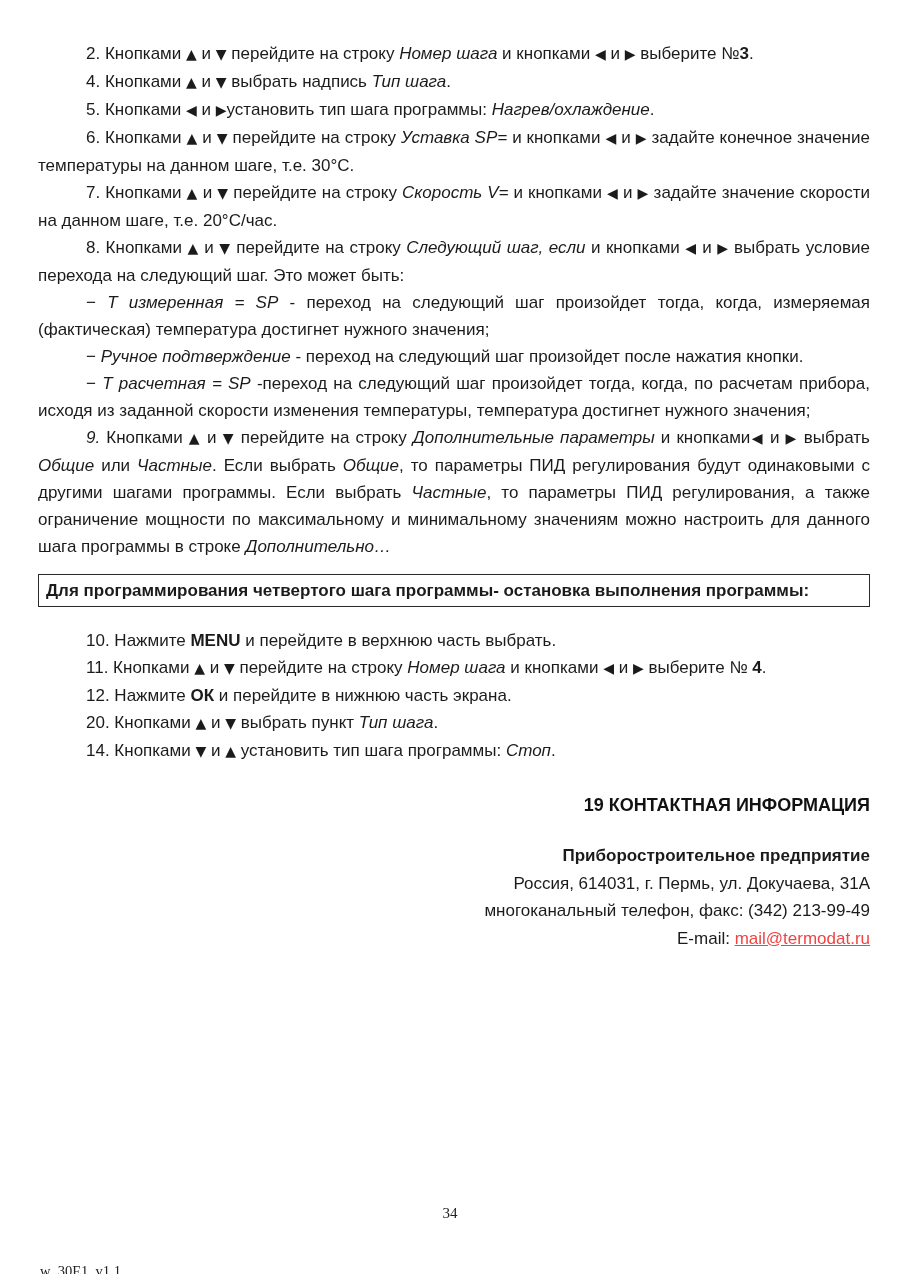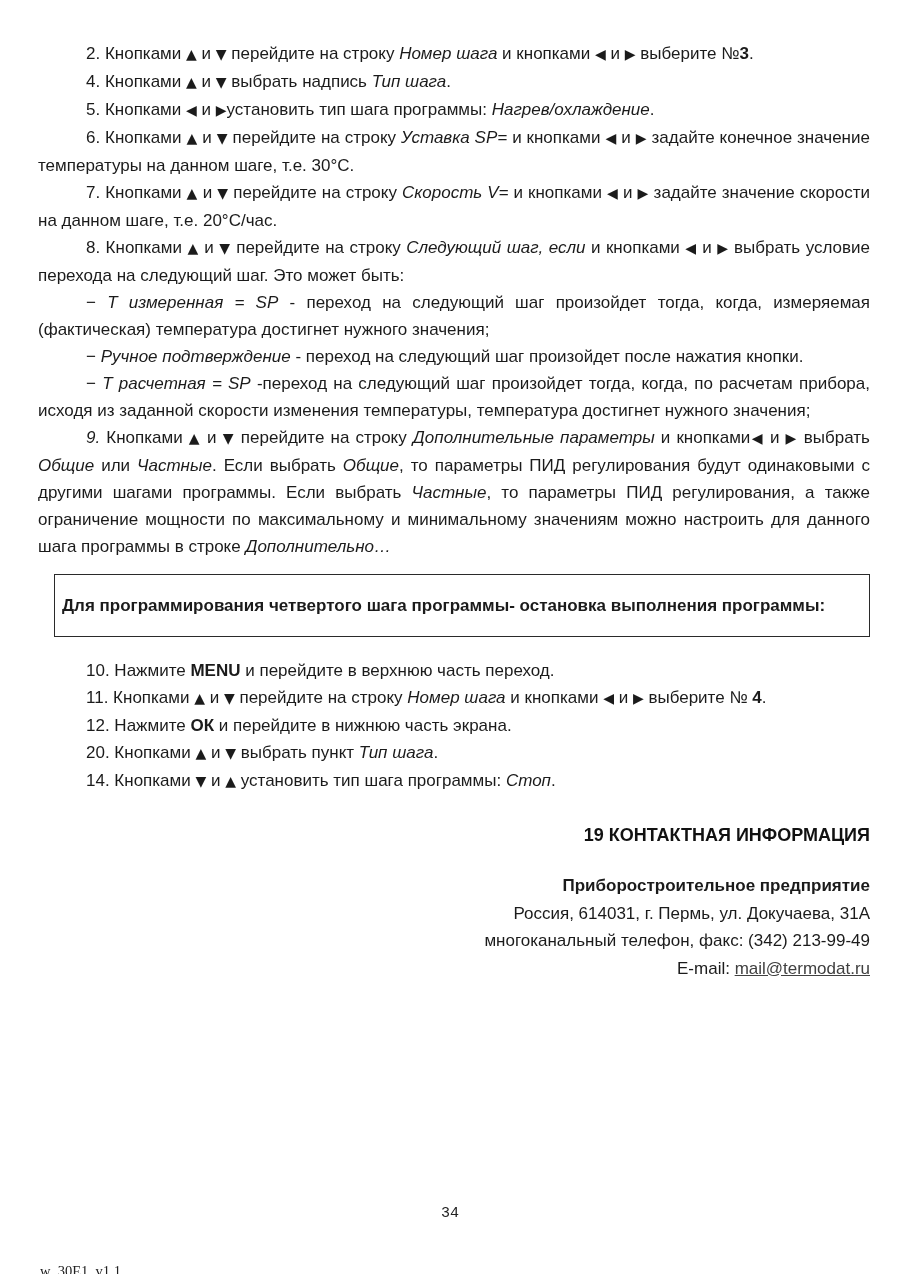--- a/index.html
+++ b/index.html
@@ -11,22 +11,22 @@
     position:relative;overflow:hidden;
   }
   .page{padding:40px 30px 0 38px;}
   .para{
     margin:0;line-height:27px;
     text-align:justify;text-indent:48px;
   }
   .para.boxed{
     border:1.6px solid #2a2a2a;
     text-indent:0;
-    margin:14px 0 20px 16px;
-    padding:17px 7px;
+    margin:14px 0 20px 0;
+    padding:2px 7px;
   }
   .seg-n{font-style:normal;}
   .seg-i{font-style:italic;}
   .seg-b{font-weight:bold;}
   .seg-a{font-family:"DejaVu Sans",sans-serif;font-size:14px;}
   .section-heading{
     font-size:18px;font-weight:bold;
     margin:30px 0 14px 52px;
     color:#111;
     text-align:right;
@@ -35,21 +35,21 @@
     text-align:right;line-height:27.5px;margin-top:26px;
   }
   .contact-line{margin:0;}
   .contact-line.bold{font-weight:bold;}
   .contact a{
     text-decoration:underline;
   }
   .footer-page-number{
     position:absolute;left:0;right:0;top:1205px;
     text-align:center;
-    font-family:Liberation Mono, monospace;
+    font-family:Liberation Serif, serif;
     font-size:15px;color:#222;
   }
   .footer-version{
     position:absolute;left:40px;top:1231px;
     font-family:"Liberation Serif","DejaVu Serif",serif;
     font-size:14.5px;color:#222;margin-top:32px;
   }
 </style>
 </head>
 <body>
@@ -61,34 +61,34 @@
       <p class="para step"><span class="seg-n">4.   Кнопками </span><span class="seg-a">▲</span><span class="seg-n"> и </span><span class="seg-a">▼</span><span class="seg-n"> выбрать надпись </span><span class="seg-i">Тип шага</span><span class="seg-n">.</span></p>
       <p class="para step"><span class="seg-n">5.  Кнопками </span><span class="seg-a">◀</span><span class="seg-n"> и </span><span class="seg-a">▶</span><span class="seg-n">установить тип шага программы: </span><span class="seg-i">Нагрев/охлаждение</span><span class="seg-n">.</span></p>
       <p class="para step"><span class="seg-n">6.  Кнопками </span><span class="seg-a">▲</span><span class="seg-n"> и </span><span class="seg-a">▼</span><span class="seg-n"> перейдите на строку </span><span class="seg-i">Уставка SP=</span><span class="seg-n"> и кнопками </span><span class="seg-a">◀</span><span class="seg-n"> и </span><span class="seg-a">▶</span><span class="seg-n"> задайте конечное значение температуры на данном шаге, т.е. 30°С.</span></p>
       <p class="para step"><span class="seg-n">7.  Кнопками </span><span class="seg-a">▲</span><span class="seg-n"> и </span><span class="seg-a">▼</span><span class="seg-n"> перейдите на строку </span><span class="seg-i">Скорость V=</span><span class="seg-n"> и кнопками </span><span class="seg-a">◀</span><span class="seg-n"> и </span><span class="seg-a">▶</span><span class="seg-n"> задайте значение скорости на данном шаге, т.е. 20°С/час.</span></p>
       <p class="para step"><span class="seg-n">8.  Кнопками </span><span class="seg-a">▲</span><span class="seg-n"> и </span><span class="seg-a">▼</span><span class="seg-n"> перейдите на строку </span><span class="seg-i">Следующий шаг, если</span><span class="seg-n"> и кнопками </span><span class="seg-a">◀</span><span class="seg-n"> и </span><span class="seg-a">▶</span><span class="seg-n"> выбрать условие перехода на следующий шаг. Это может быть:</span></p>
       <p class="para step"><span class="seg-n">−  </span><span class="seg-i">Т измеренная = SP</span><span class="seg-n"> - переход на следующий шаг произойдет тогда, когда, измеряемая (фактическая) температура достигнет нужного значения;</span></p>
       <p class="para step"><span class="seg-n">−  </span><span class="seg-i">Ручное подтверждение</span><span class="seg-n"> - переход на следующий шаг произойдет после нажатия кнопки.</span></p>
       <p class="para step"><span class="seg-n">−  </span><span class="seg-i">Т расчетная = SP</span><span class="seg-n"> -переход на следующий шаг произойдет тогда, когда, по расчетам прибора, исходя из заданной скорости изменения температуры, температура достигнет нужного значения;</span></p>
       <p class="para step"><span class="seg-i">9.</span><span class="seg-n"> Кнопками  </span><span class="seg-a">▲</span><span class="seg-n">  и  </span><span class="seg-a">▼</span><span class="seg-n">  перейдите  на  строку  </span><span class="seg-i">Дополнительные  параметры</span><span class="seg-n">  и кнопками</span><span class="seg-a">◀</span><span class="seg-n"> и </span><span class="seg-a">▶</span><span class="seg-n"> выбрать </span><span class="seg-i">Общие</span><span class="seg-n"> или </span><span class="seg-i">Частные</span><span class="seg-n">. Если выбрать </span><span class="seg-i">Общие</span><span class="seg-n">, то параметры ПИД регулирования будут одинаковыми с другими шагами программы. Если выбрать </span><span class="seg-i">Частные</span><span class="seg-n">, то параметры ПИД регулирования, а также ограничение мощности по максимальному и минимальному значениям можно настроить для данного шага программы в строке </span><span class="seg-i">Дополнительно…</span></p>
       <p class="para boxed"><span class="seg-b">Для программирования четвертого шага программы- остановка выполнения программы:</span></p>
-      <p class="para step"><span class="seg-n">10. Нажмите </span><span class="seg-b">MENU</span><span class="seg-n"> и перейдите в верхнюю часть переход.</span></p>
+      <p class="para step"><span class="seg-n">10. Нажмите </span><span class="seg-b">MENU</span><span class="seg-n"> и перейдите в верхнюю часть выбрать.</span></p>
       <p class="para step"><span class="seg-n">11. Кнопками </span><span class="seg-a">▲</span><span class="seg-n"> и </span><span class="seg-a">▼</span><span class="seg-n"> перейдите на строку </span><span class="seg-i">Номер шага</span><span class="seg-n"> и кнопками </span><span class="seg-a">◀</span><span class="seg-n"> и </span><span class="seg-a">▶</span><span class="seg-n"> выберите № </span><span class="seg-b">4</span><span class="seg-n">.</span></p>
       <p class="para step"><span class="seg-n">12. Нажмите </span><span class="seg-b">ОК</span><span class="seg-n"> и перейдите в нижнюю часть экрана.</span></p>
       <p class="para step"><span class="seg-n">20. Кнопками </span><span class="seg-a">▲</span><span class="seg-n"> и </span><span class="seg-a">▼</span><span class="seg-n"> выбрать пункт </span><span class="seg-i">Тип шага</span><span class="seg-n">.</span></p>
       <p class="para step"><span class="seg-n">14. Кнопками </span><span class="seg-a">▼</span><span class="seg-n"> и </span><span class="seg-a">▲</span><span class="seg-n"> установить тип шага программы: </span><span class="seg-i">Стоп</span><span class="seg-n">.</span></p>
     </section>
 
   <h2 class="section-heading">19 КОНТАКТНАЯ ИНФОРМАЦИЯ</h2>
 
   <div class="contact">
     <p class="contact-line bold">Приборостроительное предприятие</p>
     <p class="contact-line">Россия, 614031, г. Пермь, ул. Докучаева, 31А</p>
     <p class="contact-line">многоканальный телефон, факс: (342) 213-99-49</p>
     <p class="contact-line">
-      <span>E-mail: </span><a href="#" id="email-link" style="color: #404040;">mail@termodat.ru</a>
+      <span>E-mail: </span><a href="#" id="email-link" style="color: #ef4444;">mail@termodat.ru</a>
     </p>
   </div>
 
 </div>
 
 <div class="footer-page-number">34</div>
 <div class="footer-version">w_30E1_v1.1</div>
 
 </body></html>

